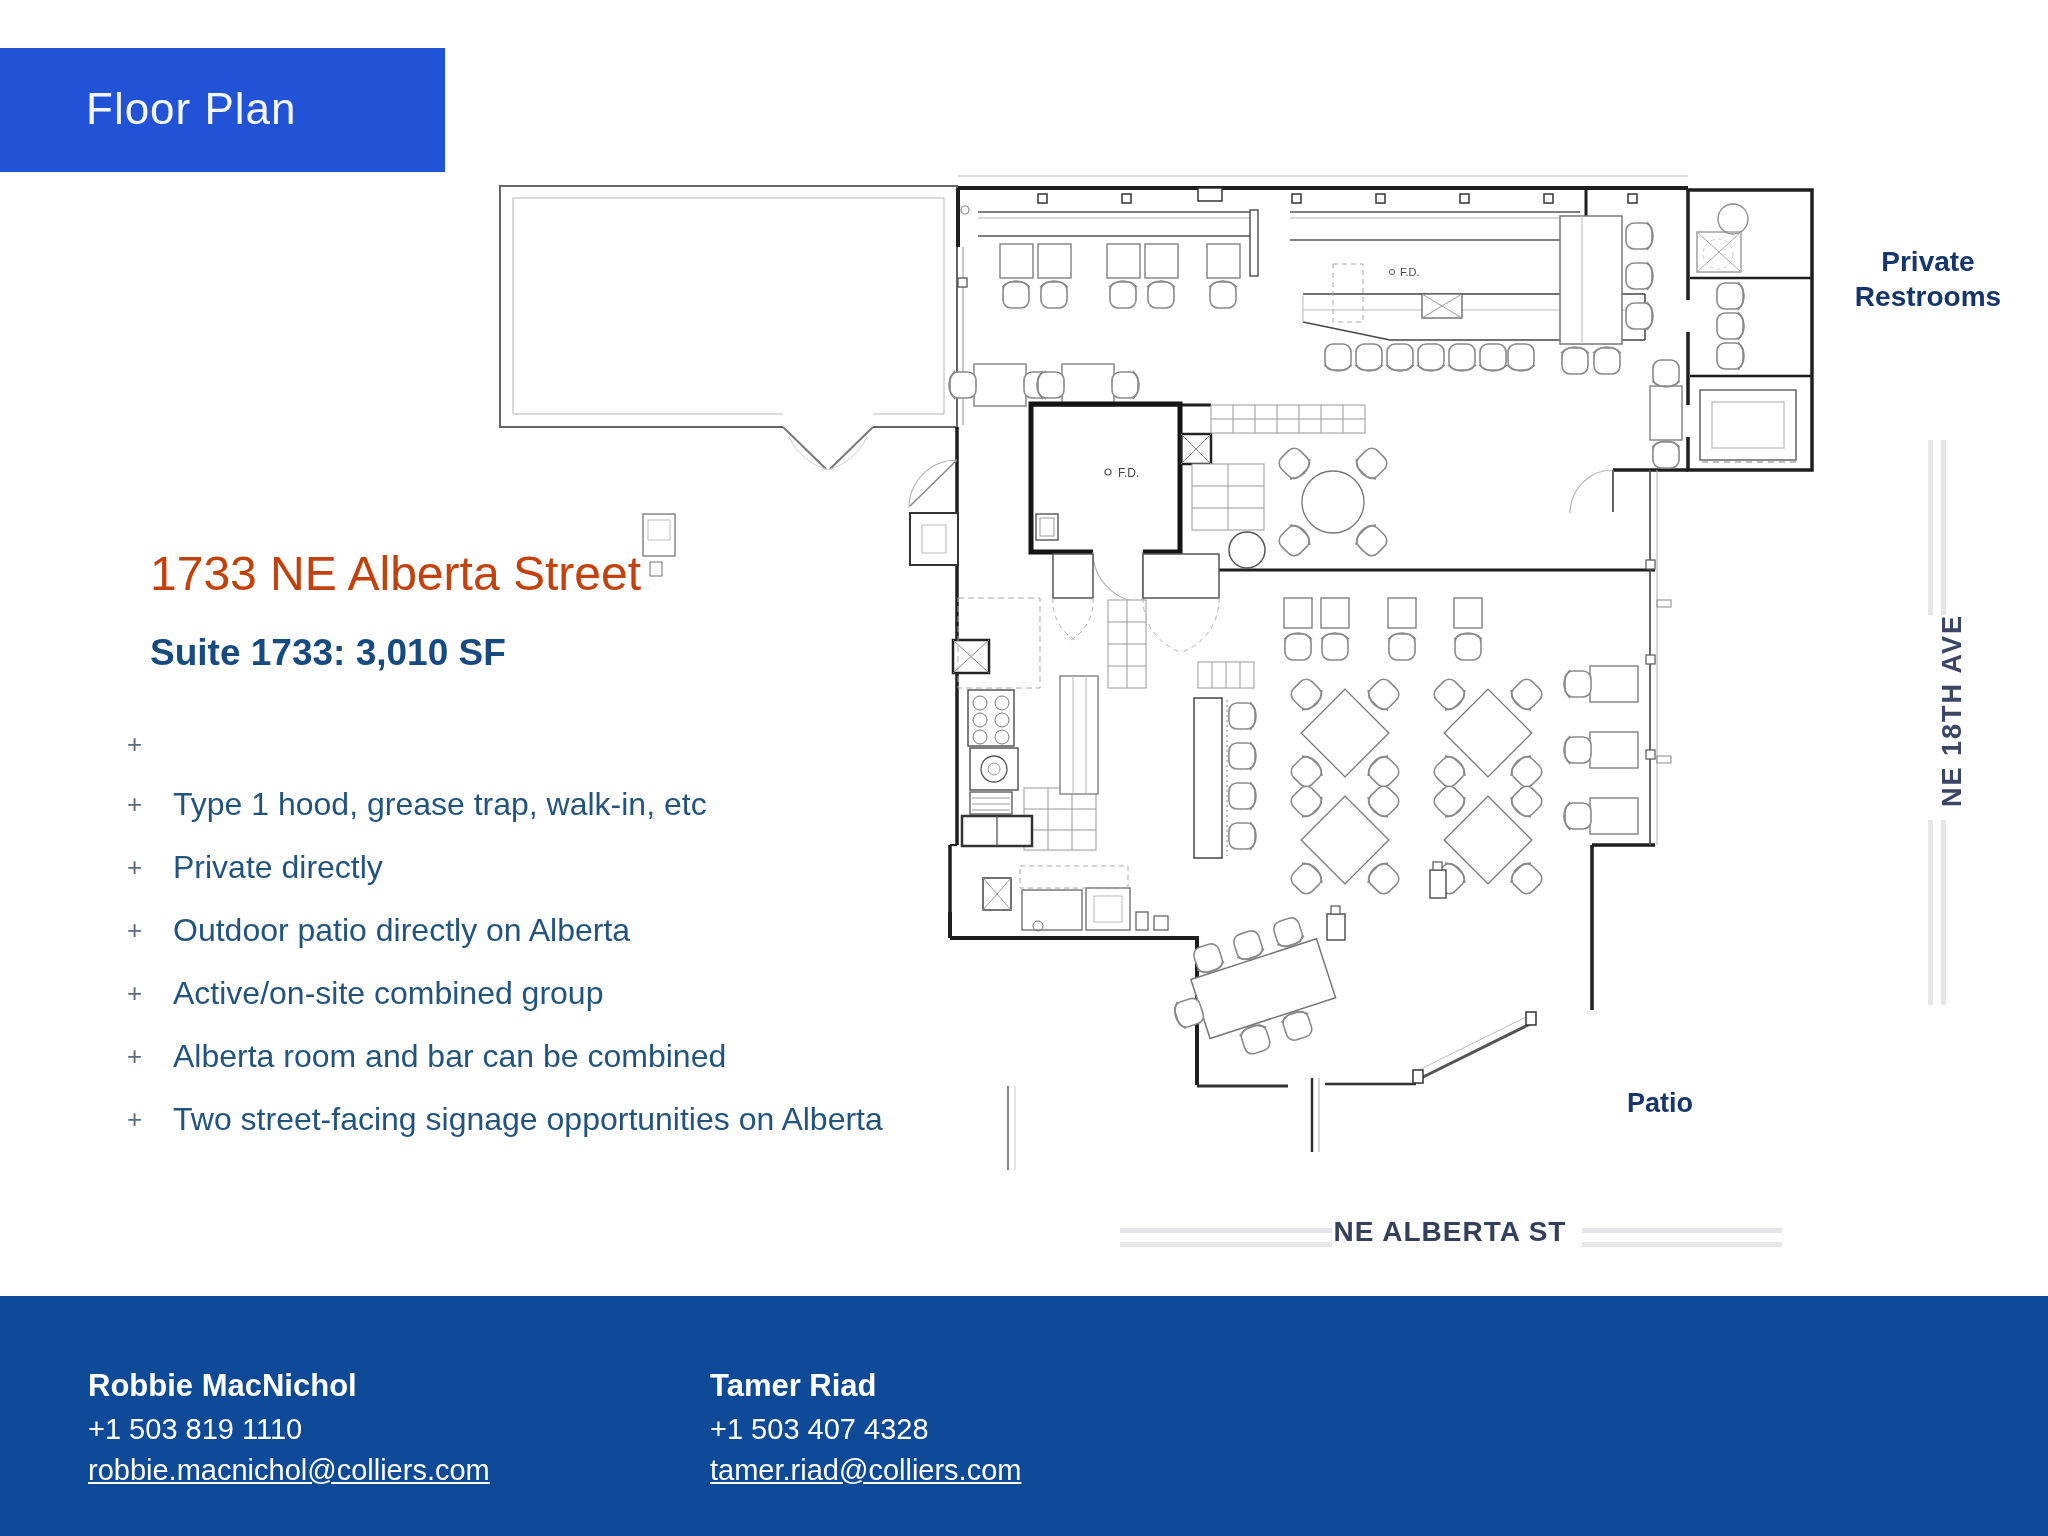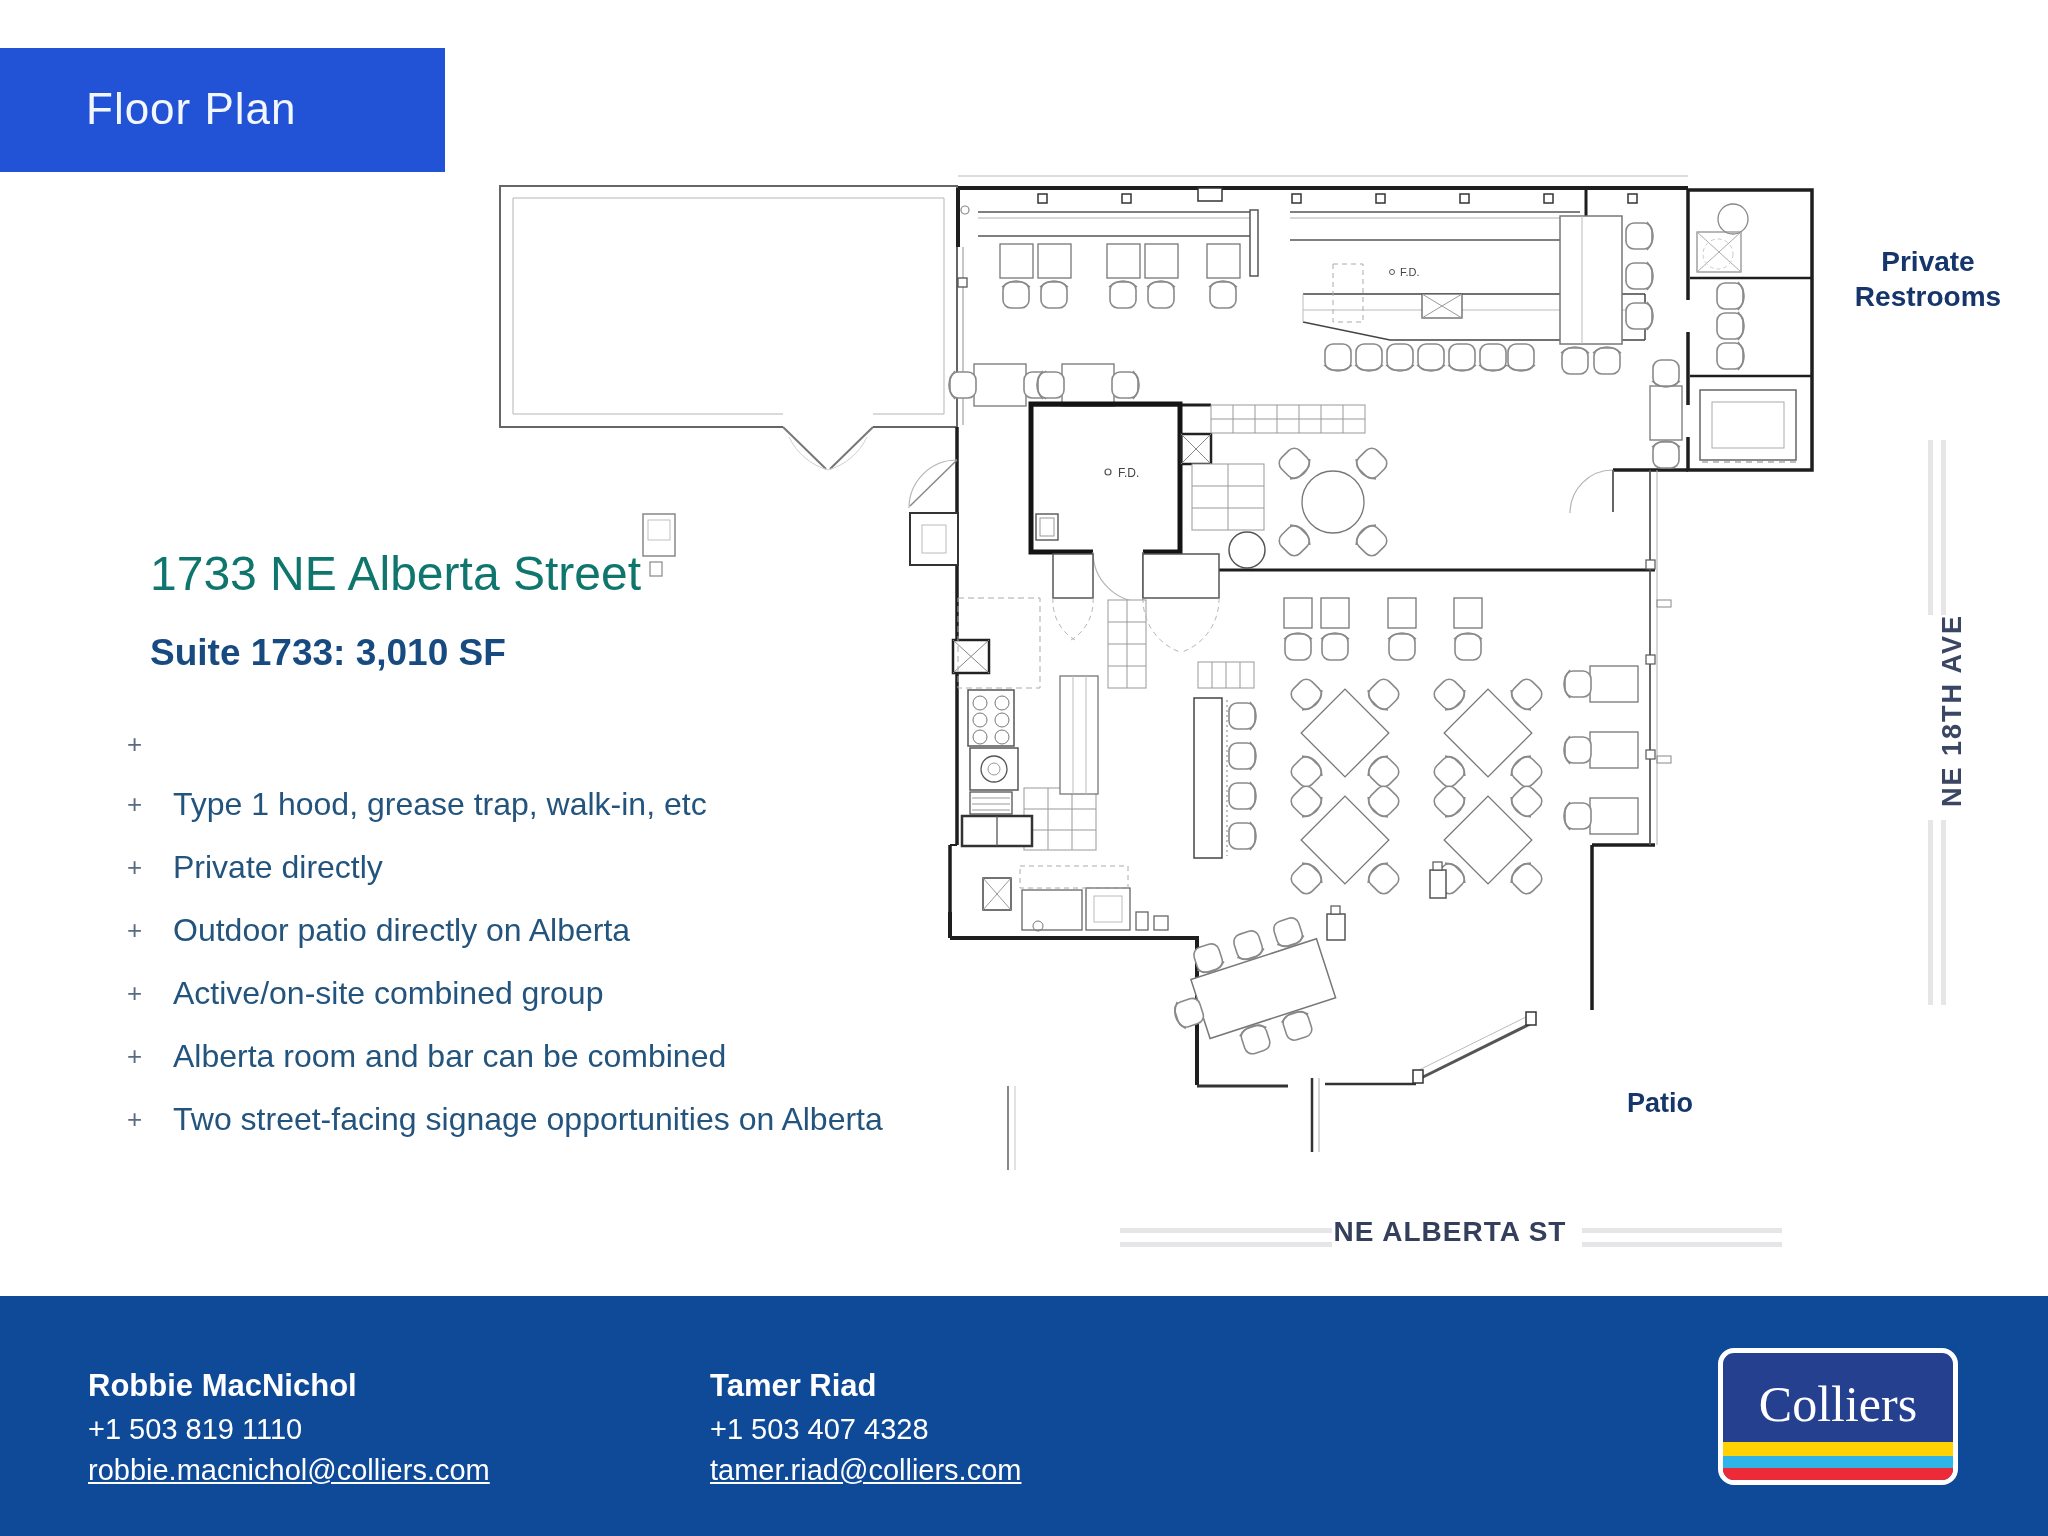--- a/index.html
+++ b/index.html
@@ -3,21 +3,21 @@
 <meta charset="utf-8">
 <style>
   html,body{margin:0;padding:0;background:#888;}
   #page{position:relative;width:2048px;height:1536px;background:#ffffff;overflow:hidden;
         font-family:"Liberation Sans",sans-serif;}
   
   .banner{position:absolute;left:0;top:48px;width:445px;height:124px;background:#2253d6;}
   .banner span{display:block;padding-left:86px;line-height:122px;font-size:44px;font-weight:400;
                color:#f2f6fd;letter-spacing:1px;}
   
-  .title{position:absolute;left:150px;top:546px;font-size:48px;font-weight:400;color:#0f766e;}
+  .title{position:absolute;left:150px;top:546px;font-size:48px;font-weight:400;color:#c2410c;}
   .suite{position:absolute;left:150px;top:632px;font-size:37px;font-weight:700;color:#164a80;}
   .features{position:absolute;left:127px;top:726px;width:920px;list-style:none;margin:0;padding:0;}
   .features li{display:flex;align-items:flex-start;margin-bottom:26px;}
   .features .plus{width:46px;flex:0 0 46px;font-size:26px;color:#5a6b80;padding-top:3px;}
   .features .ftxt{font-size:32px;color:#23547e;}
   
   .plan-label{position:absolute;font-weight:700;color:#15356b;}
   .lbl-restrooms{left:1838px;top:244px;width:180px;text-align:center;font-size:28px;line-height:35px;}
   .lbl-patio{left:1627px;top:1088px;font-size:27px;}
   .lbl-alberta{left:1310px;top:1216px;width:280px;text-align:center;font-size:28px;
@@ -414,23 +414,15 @@
     <div class="contact contact-1">
       <div class="cname">Robbie MacNichol</div>
       <div class="cphone">+1 503 819 1110</div>
       <a class="cemail" href="#">robbie.macnichol@colliers.com</a>
     </div>
     <div class="contact contact-2">
       <div class="cname">Tamer Riad</div>
       <div class="cphone">+1 503 407 4328</div>
       <a class="cemail" href="#">tamer.riad@colliers.com</a>
     </div>
-    <div class="logo">
-      <div class="word">Colliers</div>
-      <div class="stripes">
-        <div class="s1"></div>
-        <div class="s2"></div>
-        <div class="s3"></div>
-      </div>
-    </div>
   </div>
 
 </div>
 
 </body></html>

